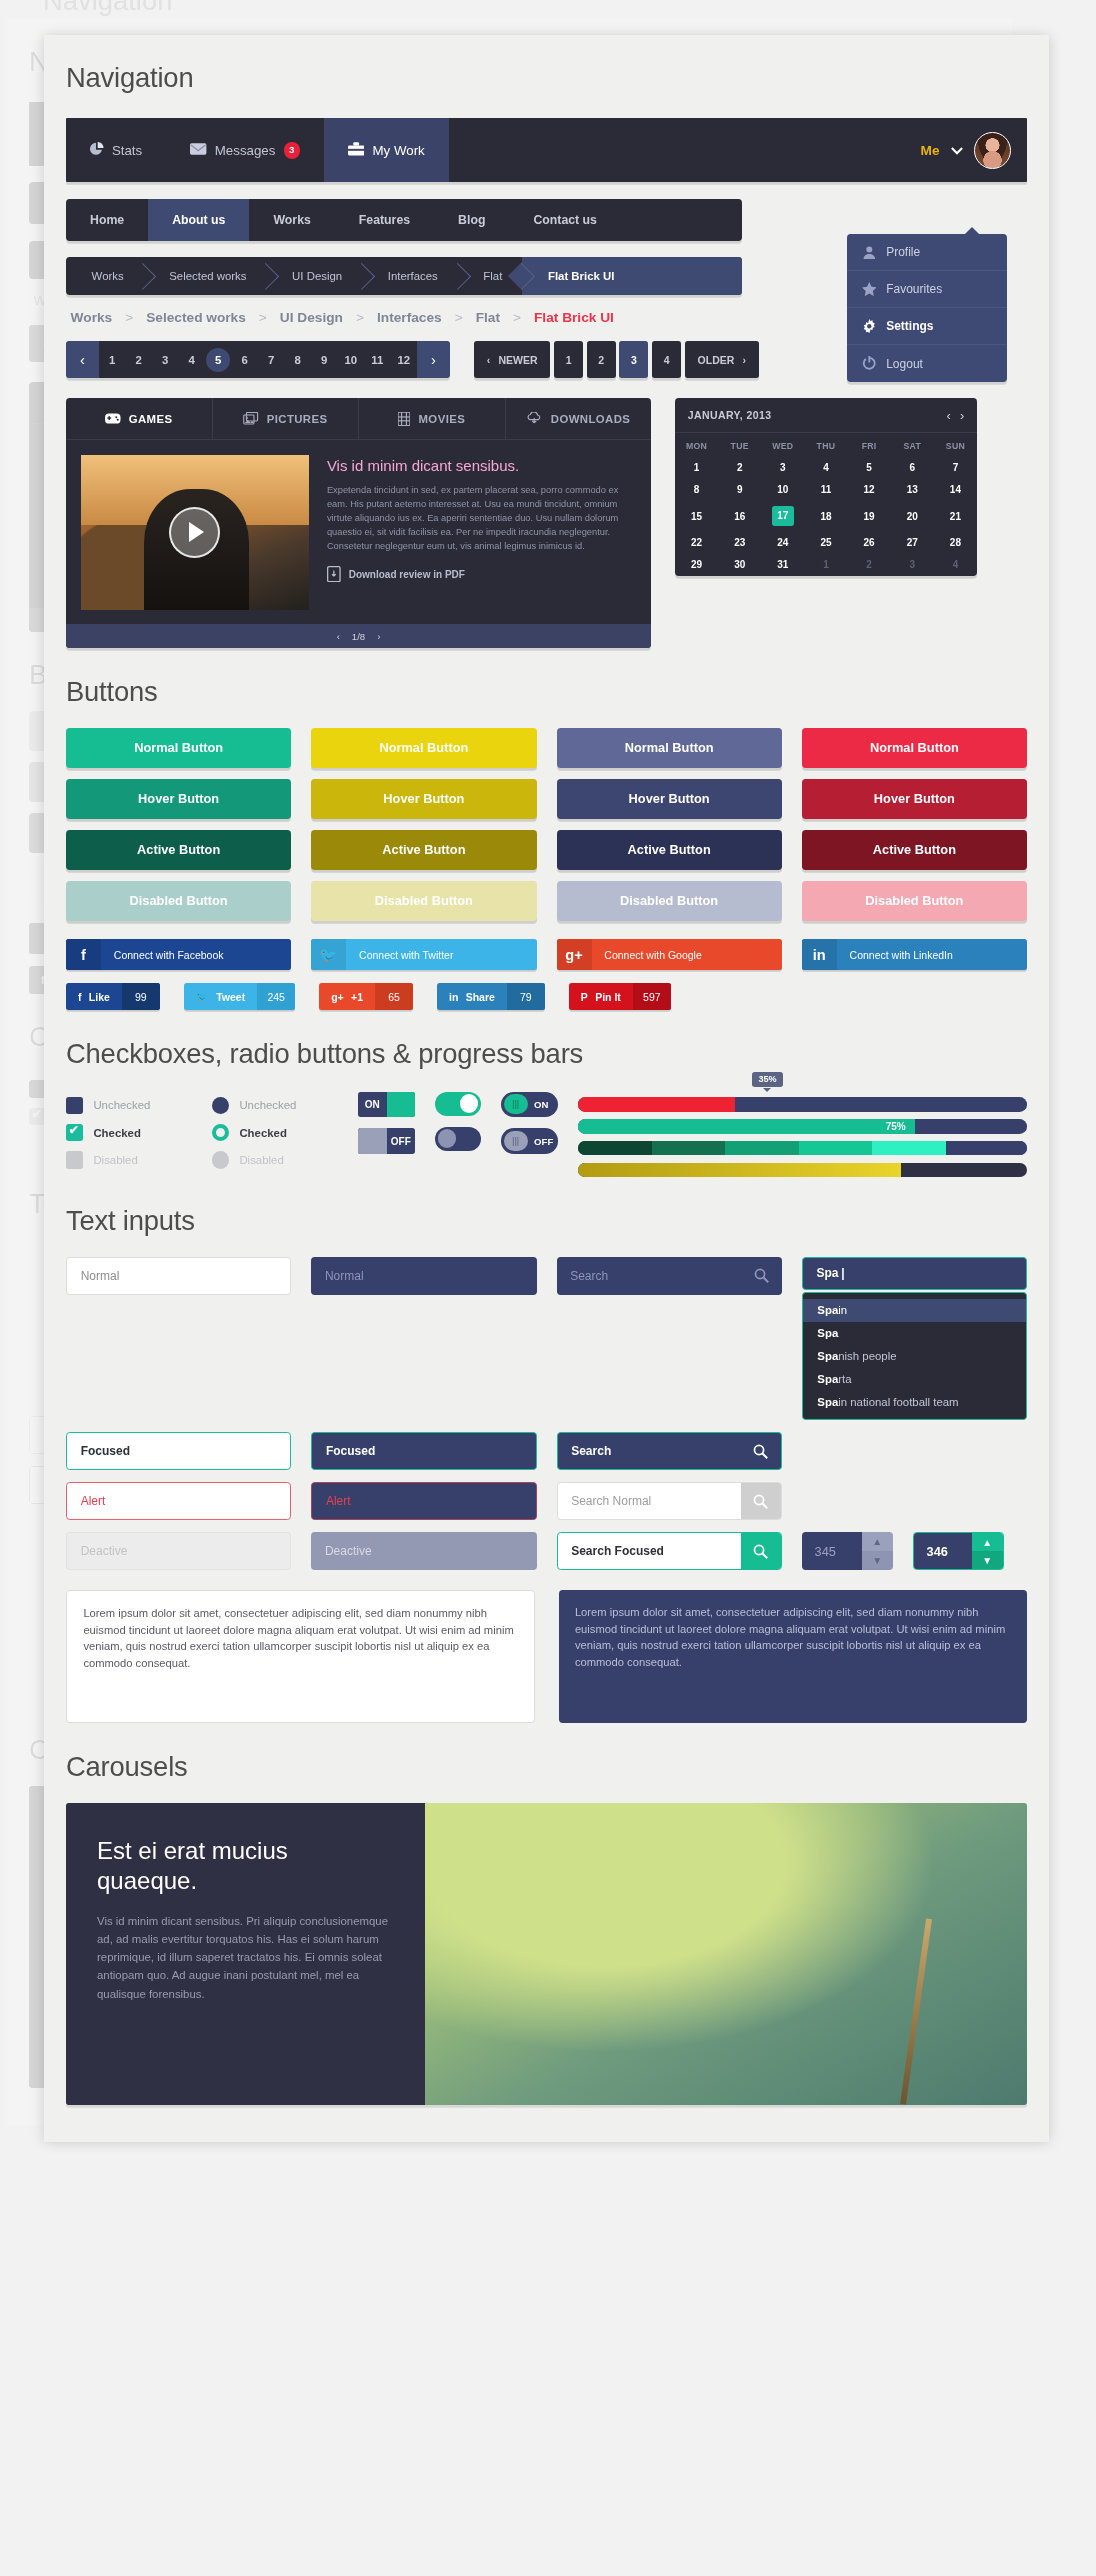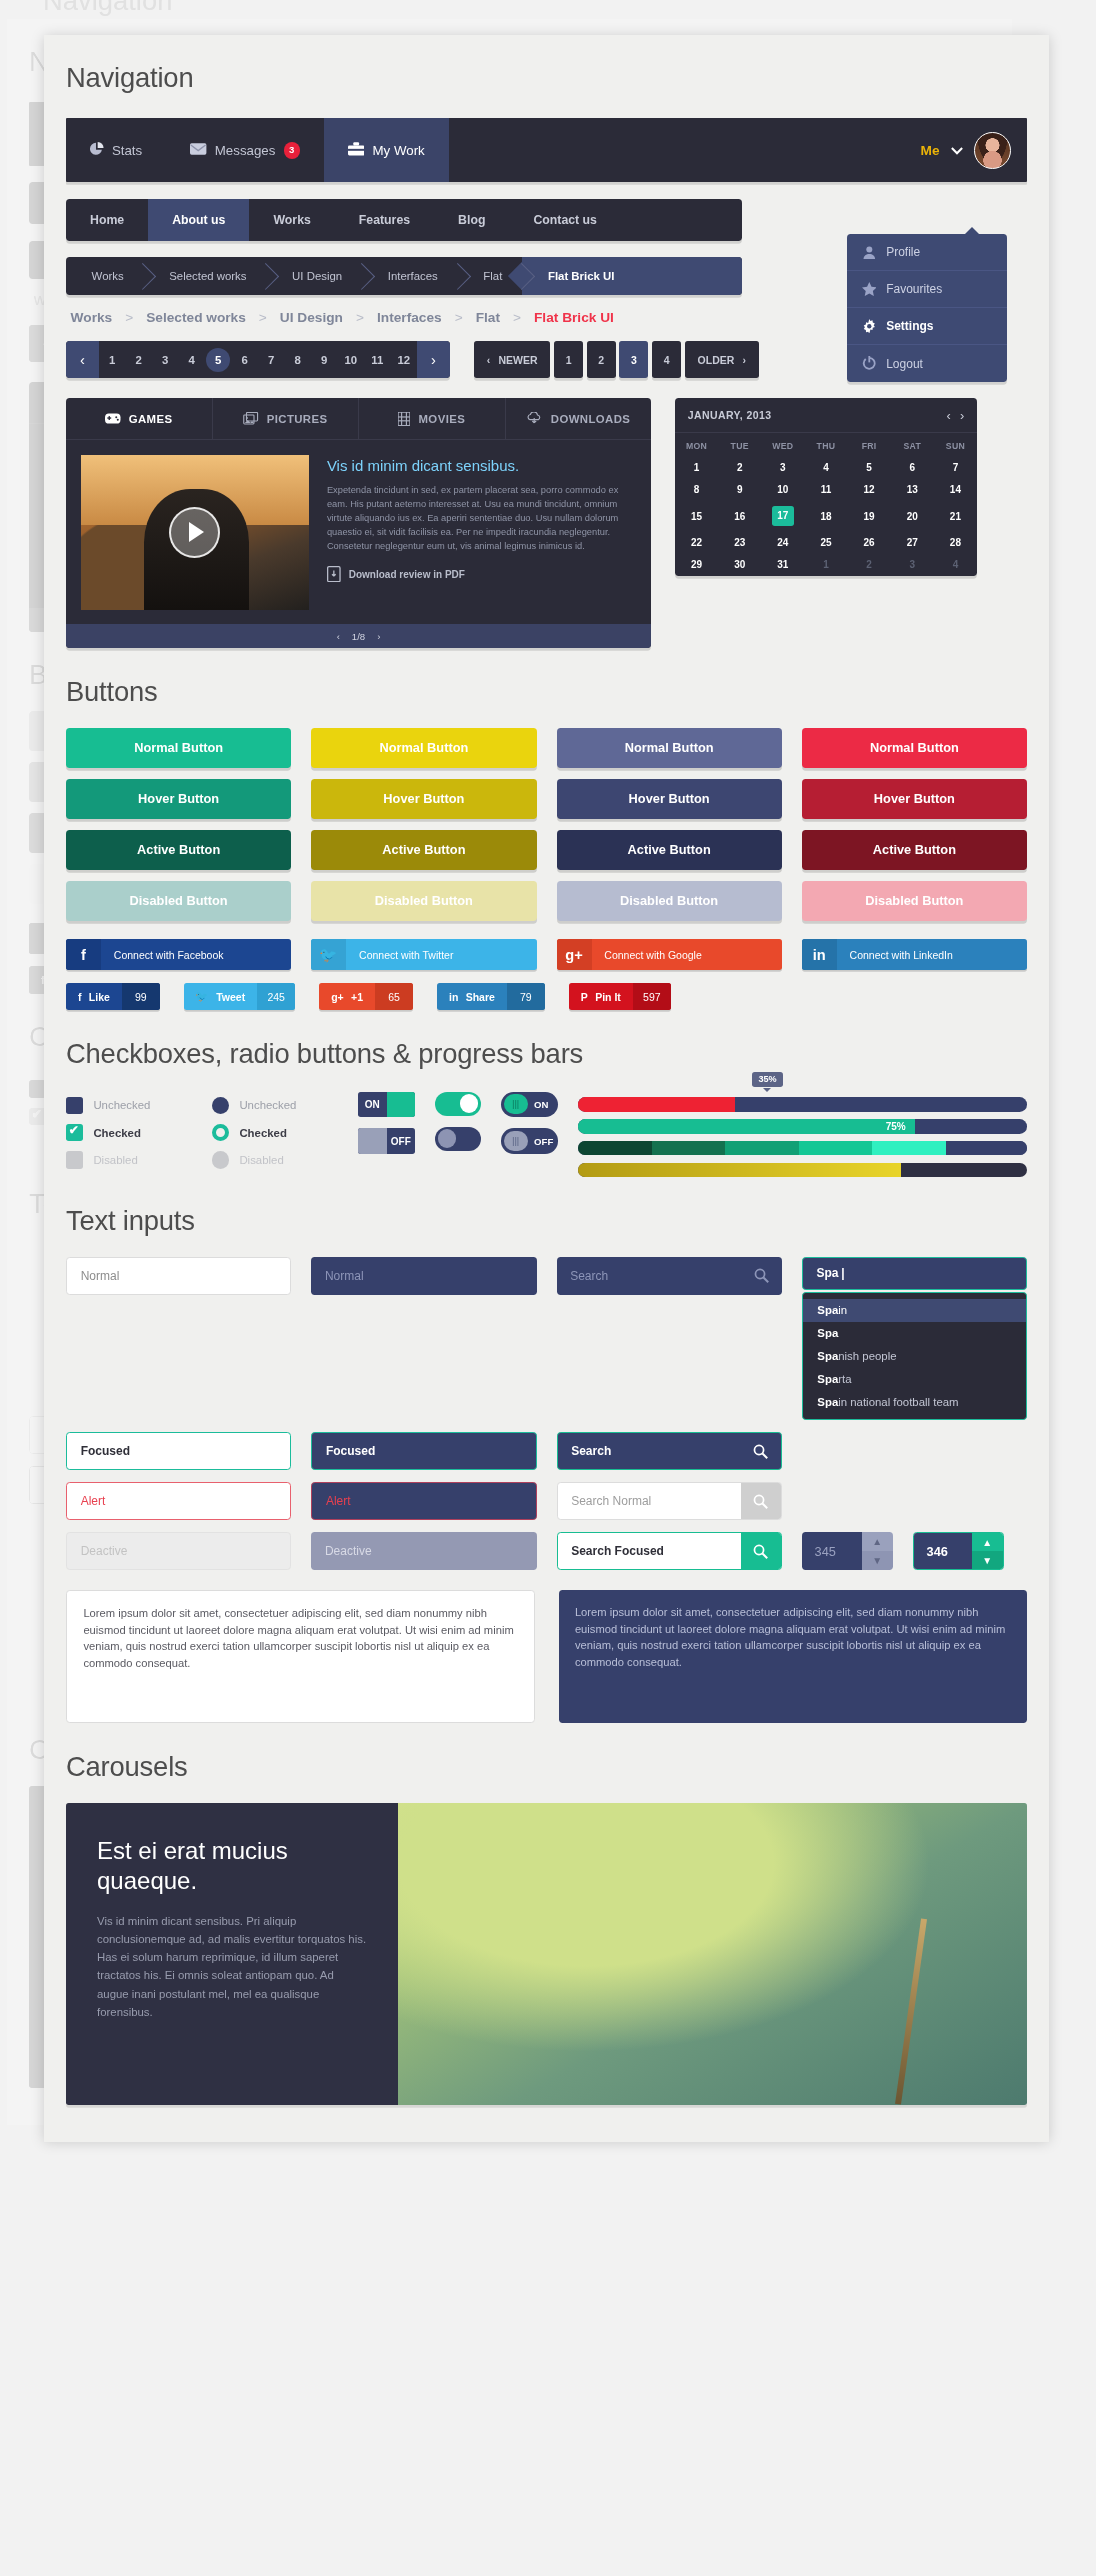--- a/index.html
+++ b/index.html
@@ -178,21 +178,21 @@
     background:linear-gradient(#f0c07a,#c98a44); }
   .play {
     position:absolute; left:50%; top:50%; width:51px;height:51px;margin:-25.6px 0 0 -25.6px;
     border-radius:50%; background:rgba(255,255,255,.30);
     border:2.7px solid rgba(255,255,255,.85);
     display:flex;align-items:center;justify-content:center;
   }
   .play:after{content:''; border-left:15.5px solid #fff;
     border-top:10px solid transparent; border-bottom:10px solid transparent; margin-left:4.6px;}
   .mtext { padding:1.8px 5.5px 0 18.3px; }
-  .mtext h3 { color:#7dd3fc; font-size:15px; font-weight:400; margin-bottom:9.1px; }
+  .mtext h3 { color:#f9a8d4; font-size:15px; font-weight:400; margin-bottom:9.1px; }
   .mtext p { color:#8f94a6; font-size:9.3px; line-height:1.52; }
   .pdf { display:flex; align-items:center; gap:8.2px; color:#b9bdcb;
          font-size:10px; font-weight:bold; margin-top:12.8px; }
   .mfoot { background:#3b4264; height:24px; display:flex; align-items:center;
            justify-content:center; gap:12px; color:#d2d5e2; font-size:9.6px; }
 
   
   .cal { width:302px; background:#2b2b38; border-radius:3.7px; overflow:hidden;
          box-shadow:0 2.7px 0 rgba(0,0,0,.13); height:fit-content;}
   .cal-h { display:flex; align-items:center; height:35px; padding:0 12.8px;
@@ -297,21 +297,21 @@
                  font-size:10px; }
 
   .tarow { margin:20px 22px 0 22px; display:grid; grid-template-columns:1fr 1fr; gap:24px; }
   .ta { height:133px; border-radius:3.7px; padding:13.7px 16.4px; font-size:11.2px; line-height:1.48; }
   .ta.white { background:#fff; border:0.9px solid #dcdcdc; color:#5a5a62; }
   .ta.dark { background:#36406b; color:#b9bfd8; }
 
   
   .carou { margin:20px 22px 0 22px; display:flex; height:302px; overflow:hidden;
            border-radius:2.7px; box-shadow:0 2.7px 0 rgba(0,0,0,.1); }
-  .carou .left { width:332px; background:#2f3043; padding:33px 31px; }
+  .carou .left { width:359px; background:#2f3043; padding:33px 31px; }
   .carou .left h3 { color:#fff; font-size:24px; font-weight:400; line-height:1.24; }
   .carou .left p { color:#989cae; font-size:11.4px; line-height:1.6; margin-top:16.4px; }
   .carou .right { flex:1; background:
       radial-gradient(ellipse at 30% 20%, #cfe08a 0 30%, transparent 55%),
       linear-gradient(150deg,#d7e38f 0%,#9fc07a 25%,#6e9a7e 55%,#4d7a6e 100%); position:relative;}
   .carou .right:after{ content:''; position:absolute; right:18%; bottom:0;
       width:5.5px; height:62%; background:linear-gradient(#c9a86a,#6b5632); transform:rotate(8deg);}
 </style>
 </head>
 <body>

